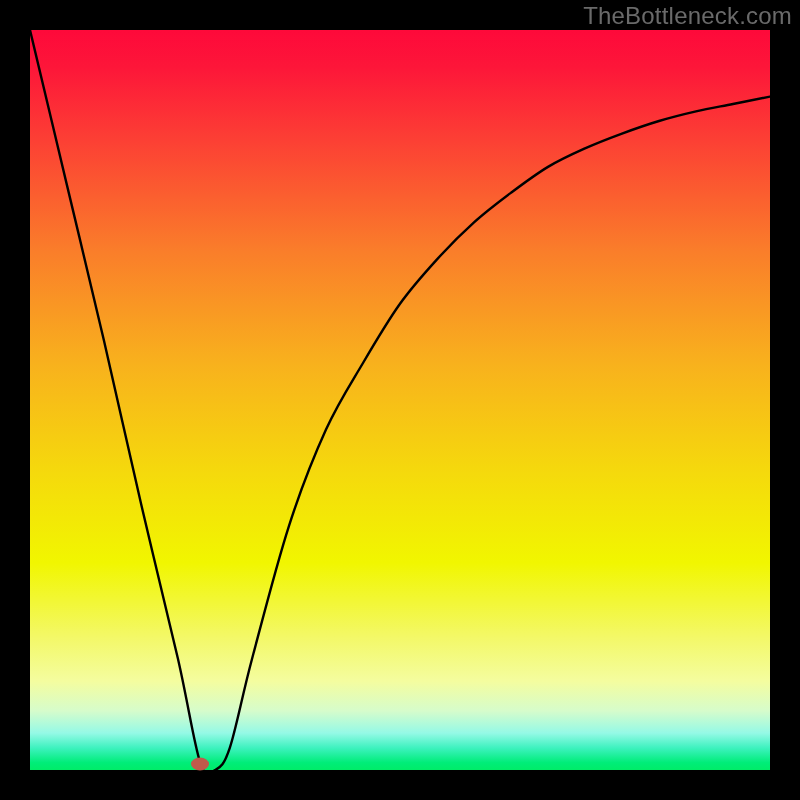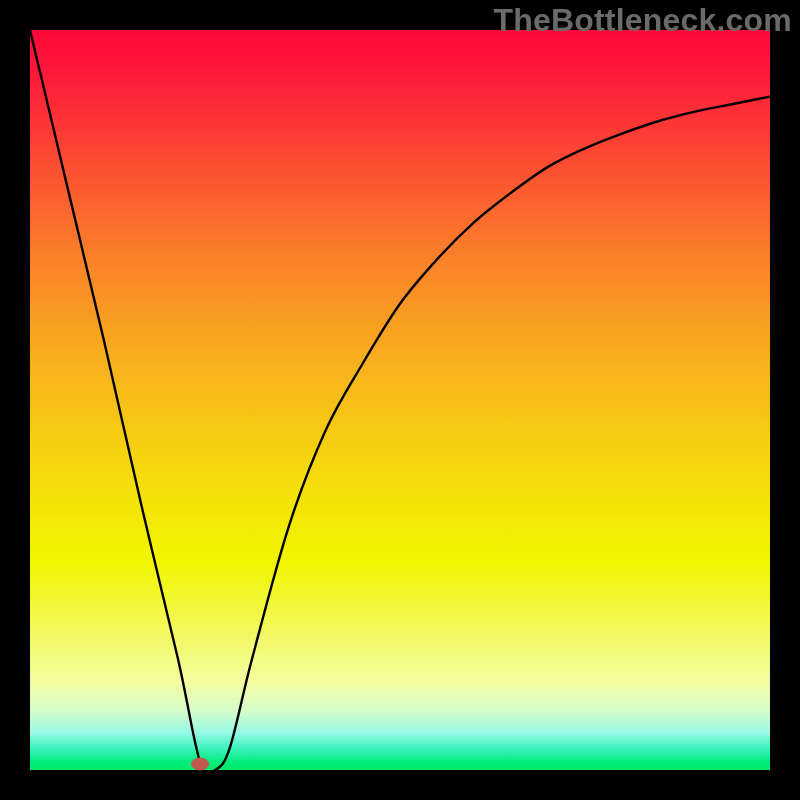--- a/index.html
+++ b/index.html
@@ -13,22 +13,22 @@
   }
   .page {
     position: relative;
     width: 800px;
     height: 800px;
   }
   .watermark {
     position: absolute;
     top: 2px;
     right: 8px;
-    font-size: 32px;
-    font-weight: 700;
+    font-size: 24px;
+    font-weight: 400;
     color: #6a6a6a;
     letter-spacing: 0.2px;
     z-index: 5;
     user-select: none;
   }
   .plot-frame {
     position: absolute;
     left: 30px;
     top: 30px;
     width: 740px;

